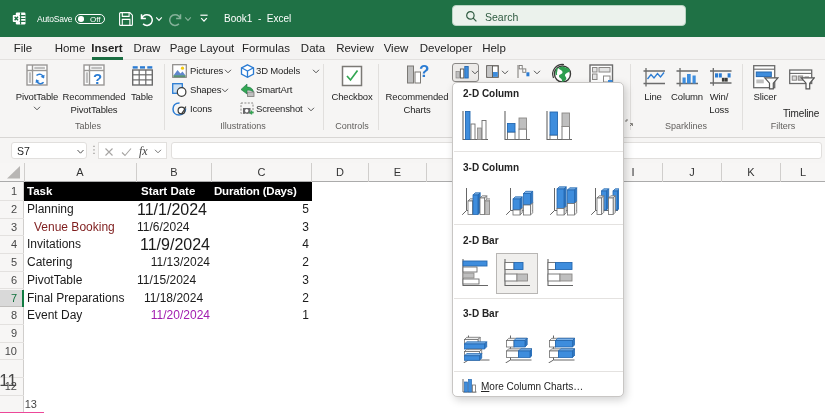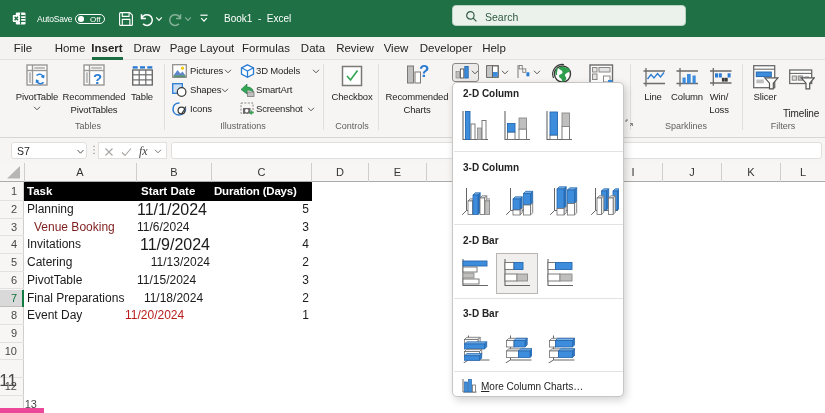--- a/index.html
+++ b/index.html
@@ -335,21 +335,21 @@
   </div>
 <div class="a" style="left:0;top:342.6px;width:24px;height:17.7px;border-bottom:1px solid #E3E1DF">
     <div class="a" style="right:7px;top:0;height:17.7px;line-height:17.7px;font-size:11px;color:#474747">10</div>
   </div>
 <div class="a" style="left:0;top:360.3px;width:24px;height:17.7px;border-bottom:1px solid #E3E1DF">
     <div class="a" style="right:7px;top:12px;height:17.7px;line-height:17.7px;font-size:17px;color:#474747">11</div>
   </div>
 <div class="a" style="left:0;top:378.0px;width:24px;height:17.7px;border-bottom:1px solid #E3E1DF">
     <div class="a" style="right:7px;top:0;height:17.7px;line-height:17.7px;font-size:11px;color:#474747">12</div>
   </div>
-<div class="a" style="left:0;top:395.7px;width:44px;height:17.7px;border-bottom:5px solid #ec4899">
+<div class="a" style="left:0;top:395.7px;width:44px;height:17.7px;border-bottom:1px solid #ec4899">
     <div class="a" style="right:7px;top:0;height:17.7px;line-height:17.7px;font-size:11px;color:#474747">13</div>
   </div>
 <div class="a" style="left:24px;top:182.0px;width:288px;height:19.0px;background:#000"></div>
 <div class="a" style="left:27px;top:182.0px;height:19px;line-height:19px;color:#fff;font-weight:bold;font-size:11.5px">Task</div>
 <div class="a" style="left:141px;top:182.0px;height:19px;line-height:19px;color:#fff;font-weight:bold;font-size:11.5px">Start Date</div>
 <div class="a" style="left:214px;top:182.0px;height:19px;line-height:19px;color:#fff;font-weight:bold;font-size:11.5px;letter-spacing:-0.2px">Duration (Days)</div>
 <div class="a" style="left:27px;top:201.0px;height:17.7px;line-height:17.7px;color:#1b1b1b;font-size:12px">Planning</div>
 <div class="a" style="left:137px;top:201.0px;width:73px;height:17.7px;line-height:17.7px;color:#1b1b1b;font-size:16px;text-align:left">11/1/2024</div>
 <div class="a" style="left:212px;top:201.0px;width:97px;height:17.7px;line-height:17.7px;color:#1b1b1b;font-size:12px;text-align:right">5</div>
 <div class="a" style="left:34px;top:218.7px;height:17.7px;line-height:17.7px;color:#7f1d1d;font-size:12px">Venue Booking</div>
@@ -361,21 +361,21 @@
 <div class="a" style="left:27px;top:254.1px;height:17.7px;line-height:17.7px;color:#1b1b1b;font-size:12px">Catering</div>
 <div class="a" style="left:137px;top:254.1px;width:73px;height:17.7px;line-height:17.7px;color:#1b1b1b;font-size:12px;text-align:right">11/13/2024</div>
 <div class="a" style="left:212px;top:254.1px;width:97px;height:17.7px;line-height:17.7px;color:#1b1b1b;font-size:12px;text-align:right">2</div>
 <div class="a" style="left:27px;top:271.8px;height:17.7px;line-height:17.7px;color:#1b1b1b;font-size:12px">PivotTable</div>
 <div class="a" style="left:137px;top:271.8px;width:73px;height:17.7px;line-height:17.7px;color:#1b1b1b;font-size:12px;">11/15/2024</div>
 <div class="a" style="left:212px;top:271.8px;width:97px;height:17.7px;line-height:17.7px;color:#1b1b1b;font-size:12px;text-align:right">3</div>
 <div class="a" style="left:27px;top:289.5px;height:17.7px;line-height:17.7px;color:#1b1b1b;font-size:12px">Final Preparations</div>
 <div class="a" style="left:137px;top:289.5px;width:73px;height:17.7px;line-height:17.7px;color:#1b1b1b;font-size:12px;text-align:center">11/18/2024</div>
 <div class="a" style="left:212px;top:289.5px;width:97px;height:17.7px;line-height:17.7px;color:#1b1b1b;font-size:12px;text-align:right">2</div>
 <div class="a" style="left:27px;top:307.2px;height:17.7px;line-height:17.7px;color:#1b1b1b;font-size:12px">Event Day</div>
-<div class="a" style="left:125px;top:307.2px;width:73px;height:17.7px;line-height:17.7px;color:#b91c1c;font-size:12px;">11/20/2024</div>
+<div class="a" style="left:137px;top:307.2px;width:73px;height:17.7px;line-height:17.7px;color:#a21caf;font-size:12px;text-align:right">11/20/2024</div>
 <div class="a" style="left:212px;top:307.2px;width:97px;height:17.7px;line-height:17.7px;color:#1b1b1b;font-size:12px;text-align:right">1</div>
 
 <div class="a" style="left:452px;top:81.5px;width:172px;height:315px;background:#fff;border:1px solid #C8C6C4;border-radius:5px;box-shadow:2px 3px 8px rgba(0,0,0,0.18);z-index:50">
 <div class="a" style="left:10px;top:5px;font-size:10px;font-weight:bold;color:#242424">2-D Column</div>
 <div class="a" style="left:1px;top:68px;width:169px;height:1px;background:#E4E2E0"></div>
 <div class="a" style="left:10px;top:79px;font-size:10px;font-weight:bold;color:#242424">3-D Column</div>
 <div class="a" style="left:1px;top:141px;width:169px;height:1px;background:#E4E2E0"></div>
 <div class="a" style="left:10px;top:152px;font-size:10px;font-weight:bold;color:#242424">2-D Bar</div>
 <div class="a" style="left:1px;top:215px;width:169px;height:1px;background:#E4E2E0"></div>
 <div class="a" style="left:10px;top:225px;font-size:10px;font-weight:bold;color:#242424">3-D Bar</div>

